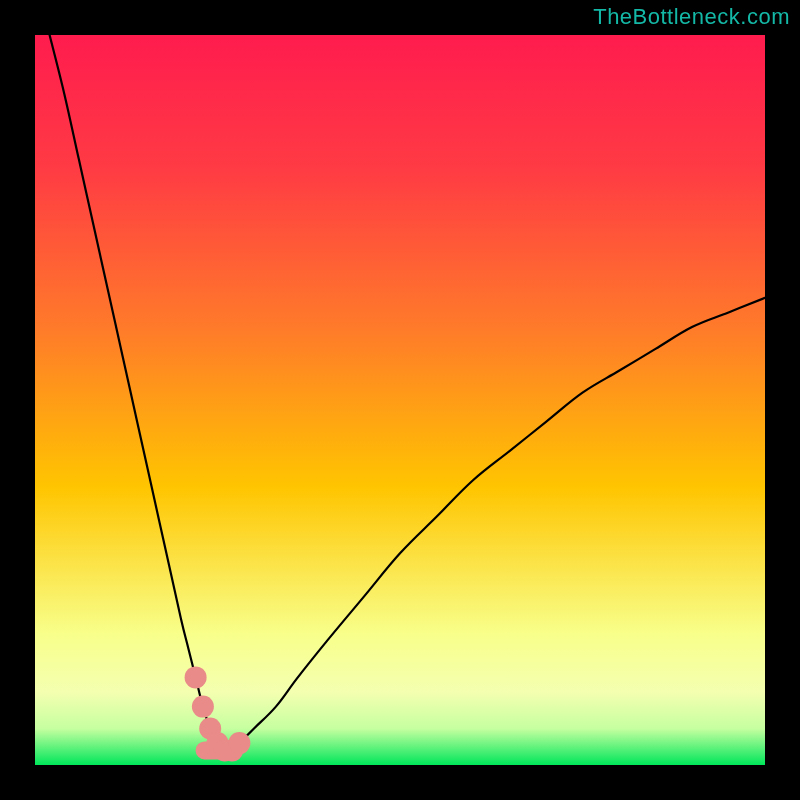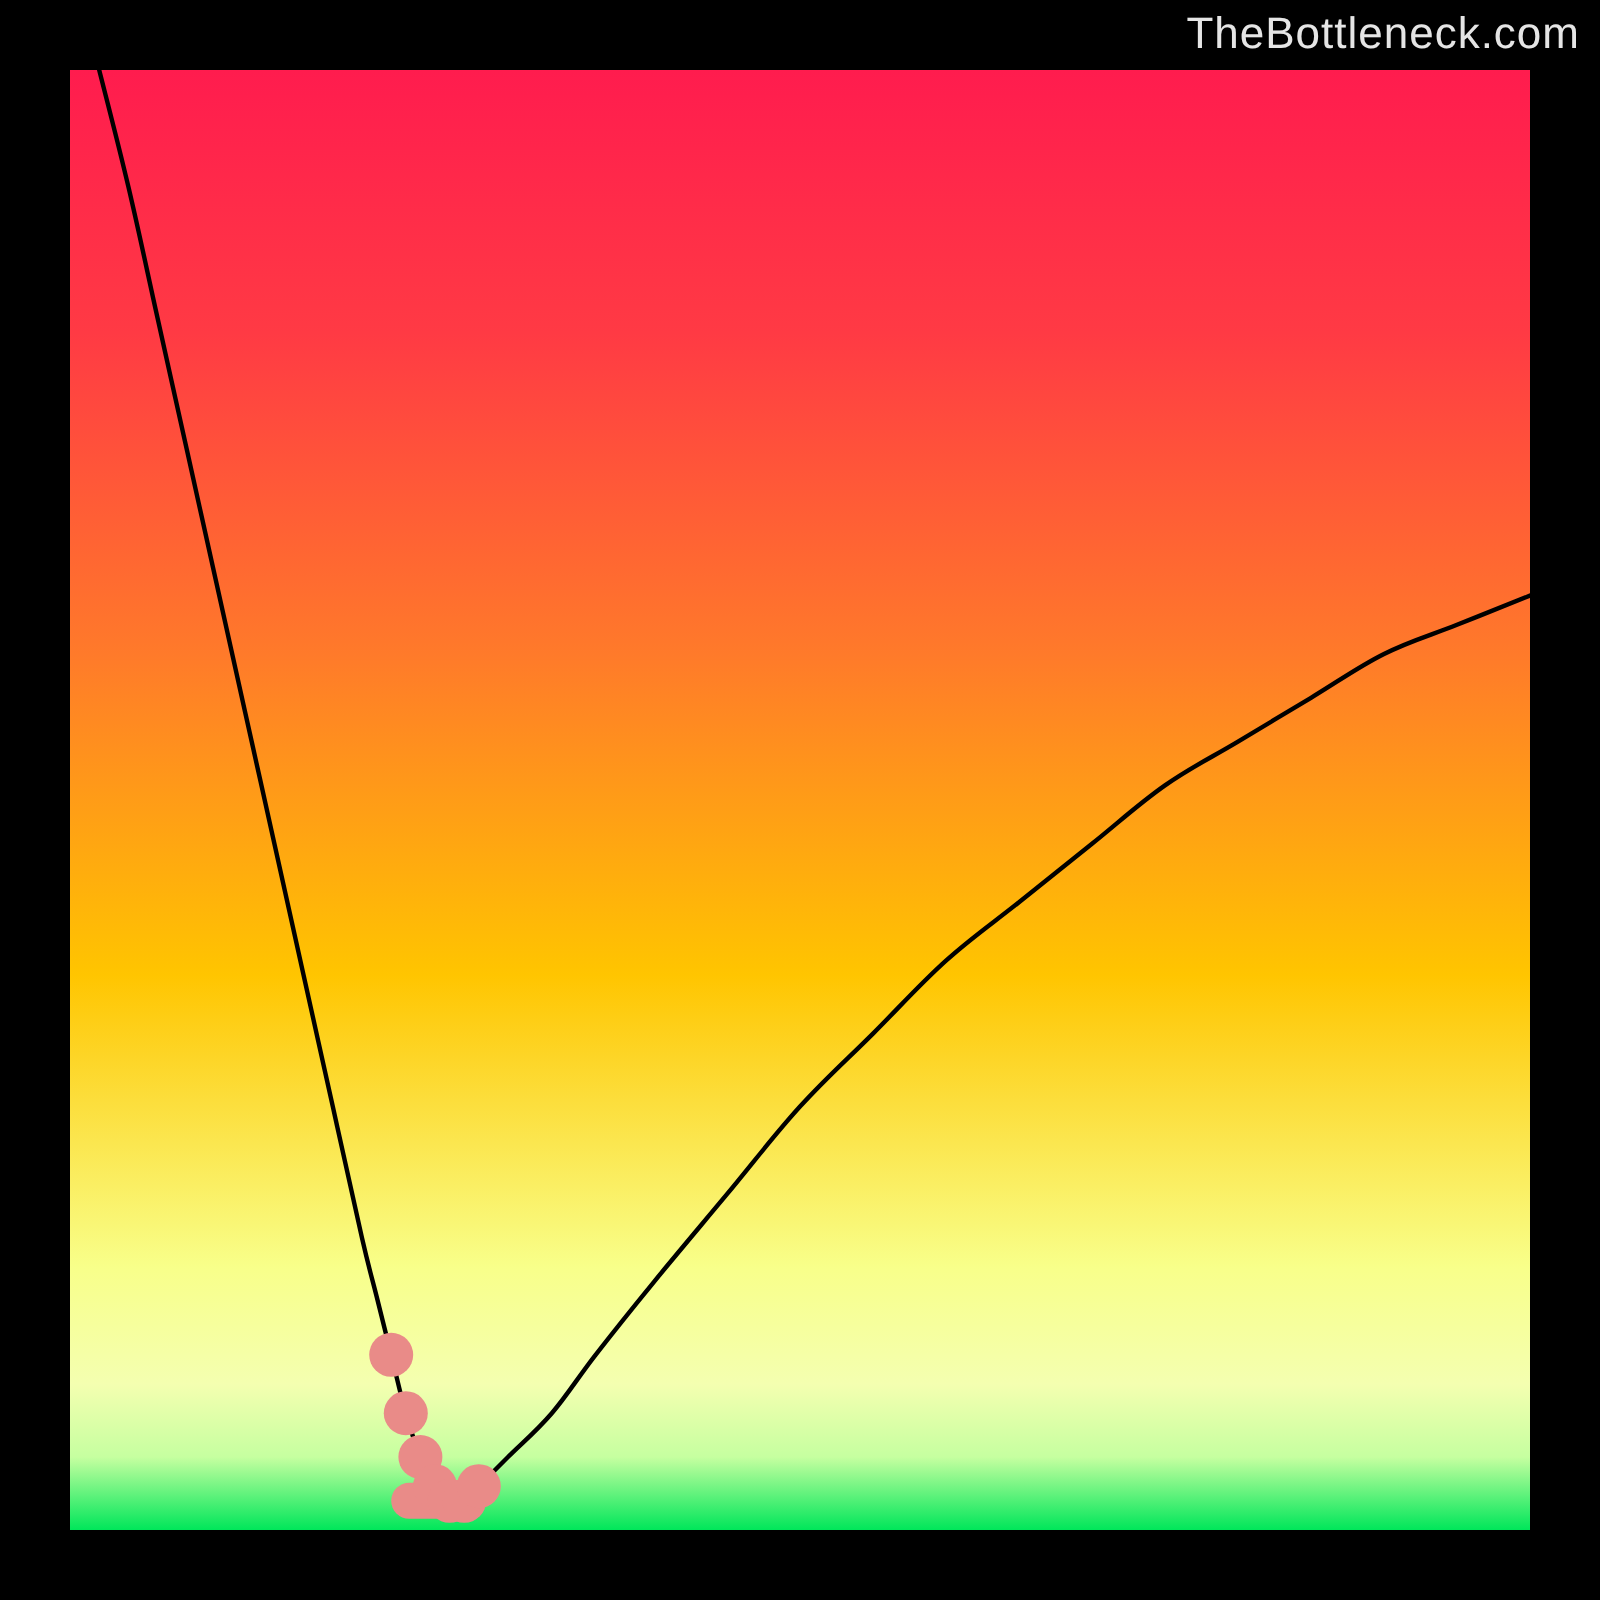--- a/index.html
+++ b/index.html
@@ -16,21 +16,21 @@
     top: 0;
     left: 0;
     width: 800px;
     height: 800px;
     background: #000;
   }
   .watermark {
     position: absolute;
     top: 4px;
     right: 10px;
-    color: #e5e5e5;
+    color: #14b8a6;
     font-size: 22px;
     font-weight: 500;
     letter-spacing: 0.5px;
   }
   .plot-wrap {
     position: absolute;
     left: 35px;
     top: 35px;
     width: 730px;
     height: 730px;

